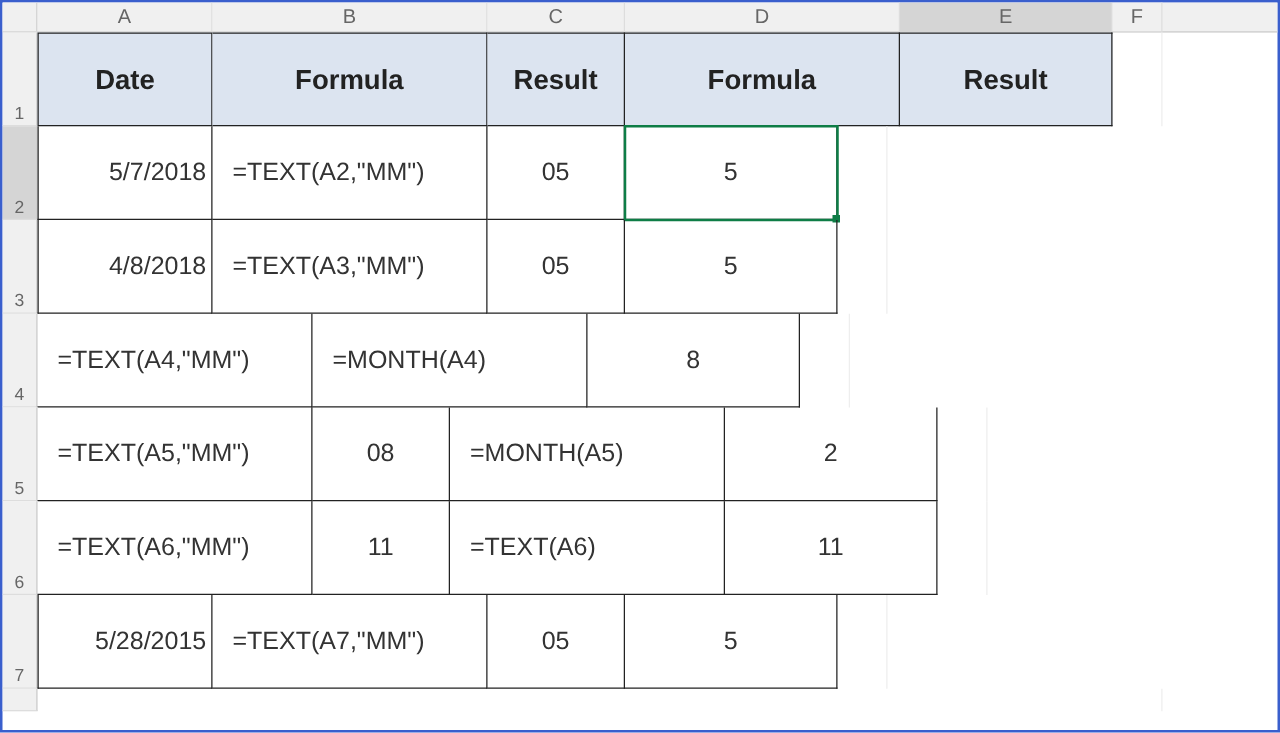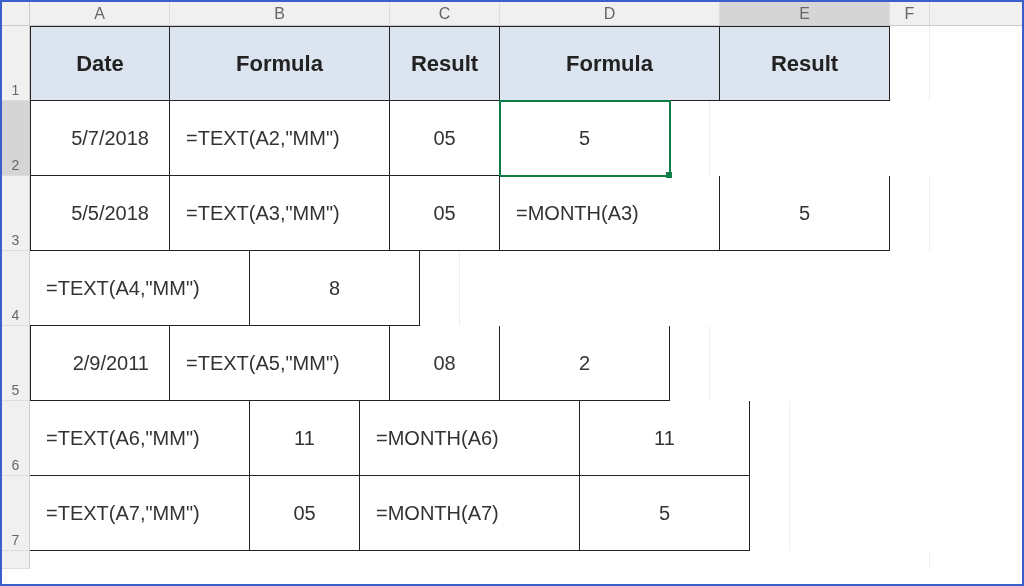--- a/index.html
+++ b/index.html
@@ -96,21 +96,21 @@
       justify-content: center;
       font-size: 22px;
       color: #222;
       border-top: 1.5px solid #222;
     }
     .data-table-first-col {
       border-left: 1.5px solid #222;
     }
     .center { justify-content: center; }
     .left { justify-content: flex-start; padding-left: 16px; }
-    .right { justify-content: flex-end; padding-right: 20px; }
+    .right { justify-content: flex-end; padding-right: 4px; }
     .empty-cell {
       border: none;
     }
     .empty-F {
       border-right: 1px solid #eee;
     }
     .selected-cell {
       outline: 2px solid #0e7d46;
       outline-offset: -1px;
       position: relative;
@@ -157,58 +157,58 @@
       <div class="row-header selected">2</div>
       <div class="cell col-A data-cell right data-table-first-col">5/7/2018</div>
       <div class="cell col-B data-cell left">=TEXT(A2,"MM")</div>
       <div class="cell col-C data-cell center">05</div>
       <div class="cell col-E data-cell center selected-cell">5</div>
       <div class="cell col-F empty-cell empty-F"></div>
     </div>
 
     <div class="row row-h">
       <div class="row-header">3</div>
-      <div class="cell col-A data-cell right data-table-first-col">5/5/2018</div>
+      <div class="cell col-A data-cell right data-table-first-col">4/8/2018</div>
       <div class="cell col-B data-cell left">=TEXT(A3,"MM")</div>
       <div class="cell col-C data-cell center">05</div>
-      <div class="cell col-D data-cell left">=MONTH(A3)</div>
       <div class="cell col-E data-cell center">5</div>
       <div class="cell col-F empty-cell empty-F"></div>
     </div>
 
     <div class="row row-h">
       <div class="row-header">4</div>
       <div class="cell col-B data-cell left">=TEXT(A4,"MM")</div>
+      <div class="cell col-D data-cell left">=MONTH(A4)</div>
       <div class="cell col-E data-cell center">8</div>
       <div class="cell col-F empty-cell empty-F"></div>
     </div>
 
     <div class="row row-h">
       <div class="row-header">5</div>
-      <div class="cell col-A data-cell right data-table-first-col">2/9/2011</div>
       <div class="cell col-B data-cell left">=TEXT(A5,"MM")</div>
       <div class="cell col-C data-cell center">08</div>
+      <div class="cell col-D data-cell left">=MONTH(A5)</div>
       <div class="cell col-E data-cell center">2</div>
       <div class="cell col-F empty-cell empty-F"></div>
     </div>
 
     <div class="row row-h">
       <div class="row-header">6</div>
       <div class="cell col-B data-cell left">=TEXT(A6,"MM")</div>
       <div class="cell col-C data-cell center">11</div>
-      <div class="cell col-D data-cell left">=MONTH(A6)</div>
+      <div class="cell col-D data-cell left">=TEXT(A6)</div>
       <div class="cell col-E data-cell center">11</div>
       <div class="cell col-F empty-cell empty-F"></div>
     </div>
 
     <div class="row row-h">
       <div class="row-header">7</div>
+      <div class="cell col-A data-cell right data-table-first-col">5/28/2015</div>
       <div class="cell col-B data-cell left">=TEXT(A7,"MM")</div>
       <div class="cell col-C data-cell center">05</div>
-      <div class="cell col-D data-cell left">=MONTH(A7)</div>
       <div class="cell col-E data-cell center">5</div>
       <div class="cell col-F empty-cell empty-F"></div>
     </div>
 
     <div class="row row-1">
       <div class="row-header"></div>
       <div class="cell col-A empty-cell"></div>
       <div class="cell col-B empty-cell"></div>
       <div class="cell col-C empty-cell"></div>
       <div class="cell col-D empty-cell"></div>

